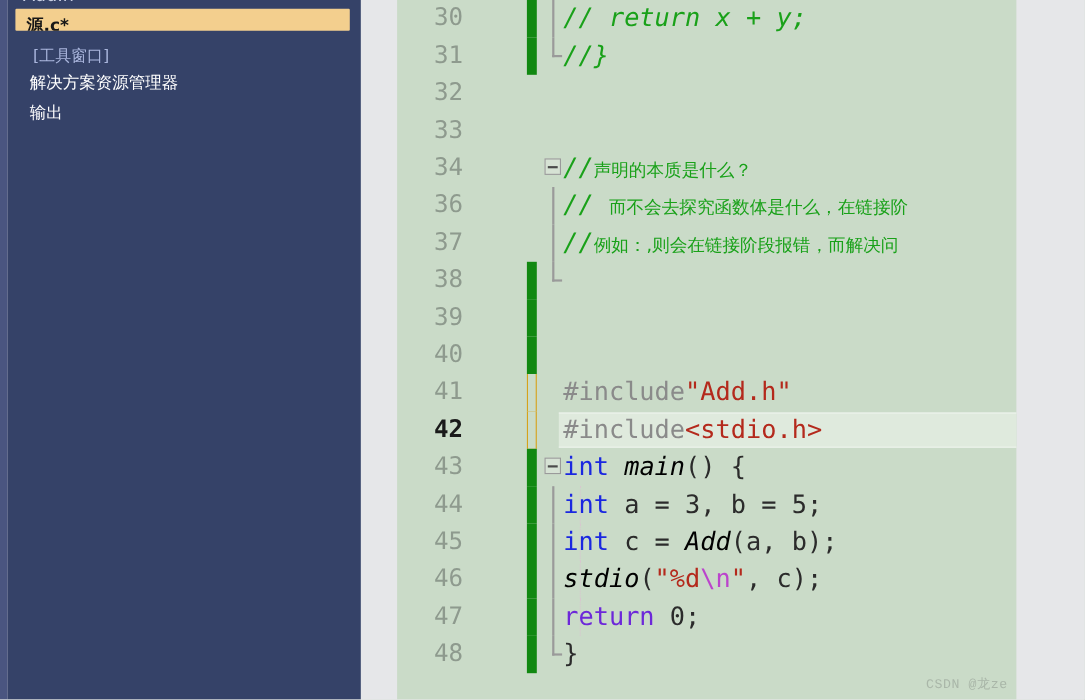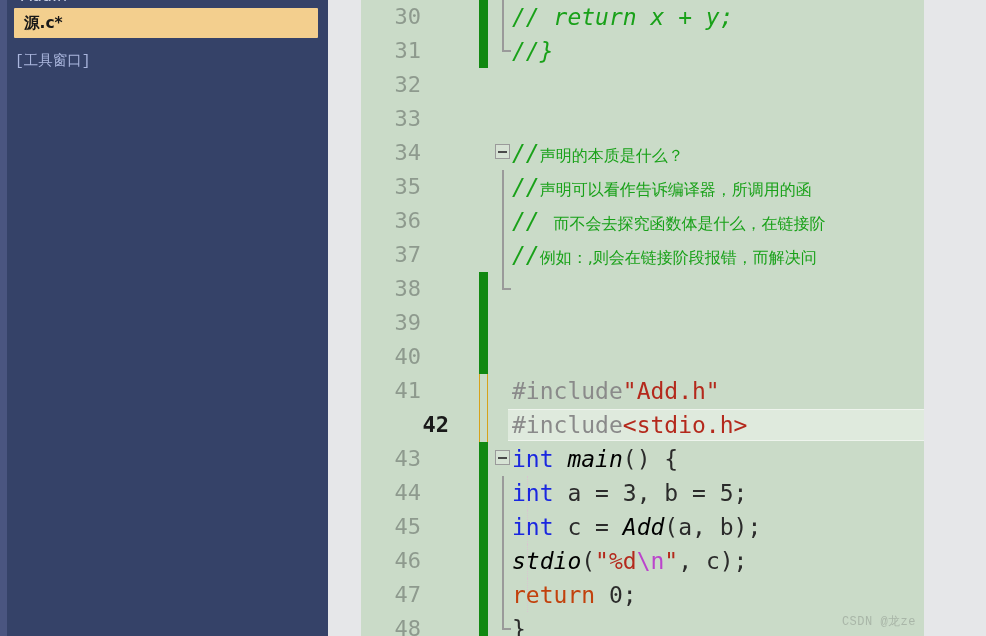--- a/index.html
+++ b/index.html
@@ -44,32 +44,31 @@
     height: 22px;
     line-height: 20px;
     color: #c8cfe4;
     font-size: 16px;
   }
   .sw-item.selected {
     margin: 0 10px 0 7px;
     background: #f3cf8e;
     color: #171717;
     font-weight: bold;
-    height: 30px;
+    height: 20px;
     line-height: 30px;
     padding-left: 10px;
     border-radius: 1px;
   }
   .sw-section-head {
     margin-top: 12px;
-    padding-left: 8px;
+    padding-left: 23px;
     font-size: 14.5px;
     color: #aab6dd;
     line-height: 22px;
-    font-family: Liberation Mono, monospace;
   }
   .sw-tool-item {
     padding-left: 20px;
     font-size: 15px;
     color: #ffffff;
     line-height: 27px;
     white-space: nowrap;
   }
 
   
@@ -92,21 +91,20 @@
     left: 0; top: 0;
     width: 60px;
     text-align: right;
     font-size: 22px;
     color: #8e9a8e;
     font-family: "DejaVu Sans Mono", "Liberation Mono", monospace;
   }
   .code-line.current .gutter-num {
     color: #1a1a1a;
     font-weight: bold;
-    margin-left: 28px;
   }
   .changebar {
     position: absolute;
     left: 118px; top: 0;
     width: 9px; height: 34px;
   }
   .changebar.saved  { background: #118811; }
   .changebar.unsaved{ background: #d6a21a; }
   .changebar.none   { background: transparent; }
   .changebar.unsaved::after{
@@ -175,21 +173,21 @@
     box-sizing: border-box;
   }
 
   
   .t-comment  { color: #19a119; font-style: italic; }
   .t-cjk      { font-family: "DejaVu Sans", "Liberation Sans", sans-serif; font-style: normal; font-size: 16px; }
   .t-pp       { color: #8a8a8a; }
   .t-str      { color: #b4291c; }
   .t-esc      { color: #bb44cc; }
   .t-kw       { color: #1a27e0; }
-  .t-kw2      { color: #c2410c; }
+  .t-kw2      { color: #6d28d9; }
   .t-fn       { color: #000000; font-style: italic; }
   .t-plain    { color: #2b2b2b; }
   .t-punct    { color: #2b2b2b; }
   .t-num      { color: #2b2b2b; }
 
   #watermark {
     position: absolute;
     right: 8px; bottom: 6px;
     font-size: 12px;
     color: #a9b6a8;
@@ -201,20 +199,24 @@
 <body>
 
 <div id="switcher-edge"></div>
 
 <div id="switcher">
   <div class="sw-doc-list">
     <div class="sw-item cut-top">Add.h</div>
     <div class="sw-item selected">源.c*</div>
   </div>
   <div class="sw-section-head">[工具窗口]</div>
+  <div>
+    <div class="sw-tool-item">解决方案资源管理器</div>
+    <div class="sw-tool-item">输出</div>
+  </div>
 </div>
 
 <div id="editor">
   <div id="code-lines">
       <div class="code-line">
         <div class="gutter-num">30</div>
         <div class="changebar saved"></div>
         <div class="foldzone">
           <div class="fold-line"></div>
         </div>
@@ -240,28 +242,20 @@
         <div class="foldzone"></div>
         <div class="code-text"></div>
       </div>
       <div class="code-line">
         <div class="gutter-num">34</div>
         <div class="changebar none"></div>
         <div class="foldzone">
           <div class="fold-box"></div>
         </div>
         <div class="code-text"><span class="t-comment">//</span><span class="t-comment t-cjk">声明的本质是什么？</span></div>
-      </div>
-      <div class="code-line">
-        <div class="gutter-num">35</div>
-        <div class="changebar none"></div>
-        <div class="foldzone">
-          <div class="fold-line"></div>
-        </div>
-        <div class="code-text"><span class="t-comment">//</span><span class="t-comment t-cjk">声明可以看作告诉编译器，所调用的函</span></div>
       </div>
       <div class="code-line">
         <div class="gutter-num">36</div>
         <div class="changebar none"></div>
         <div class="foldzone">
           <div class="fold-line"></div>
         </div>
         <div class="code-text"><span class="t-comment">// </span><span class="t-comment t-cjk"> 而不会去探究函数体是什么，在链接阶</span></div>
       </div>
       <div class="code-line">

